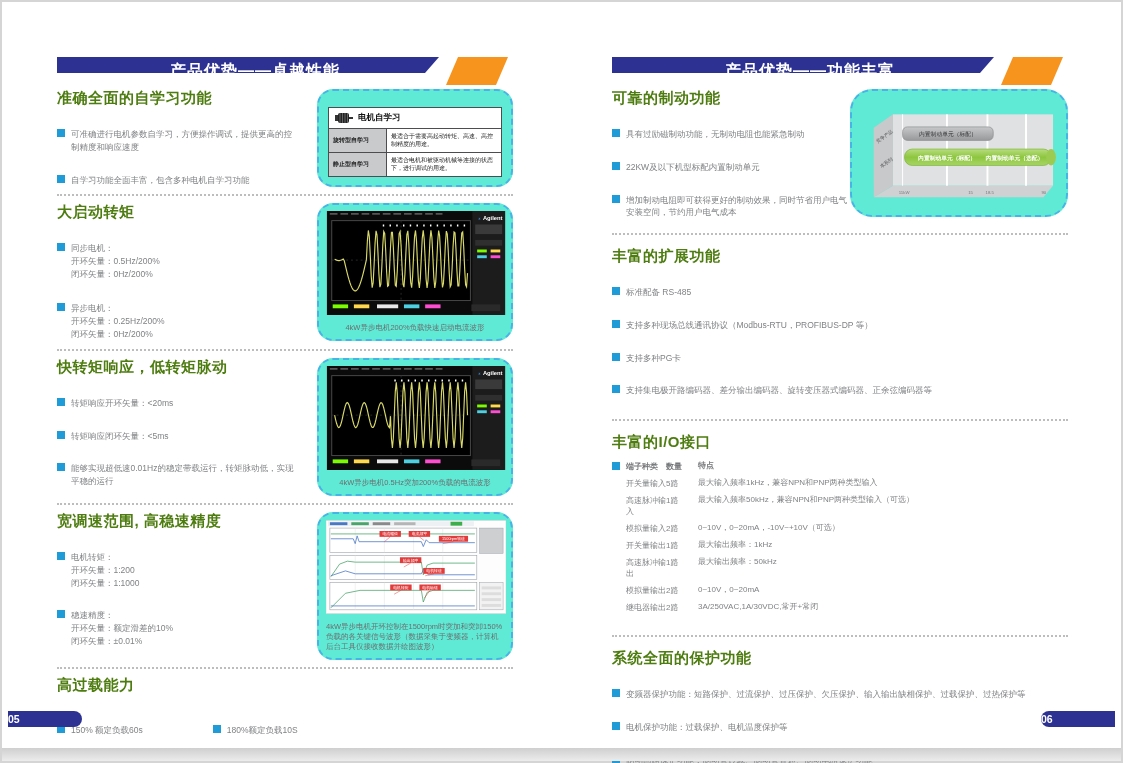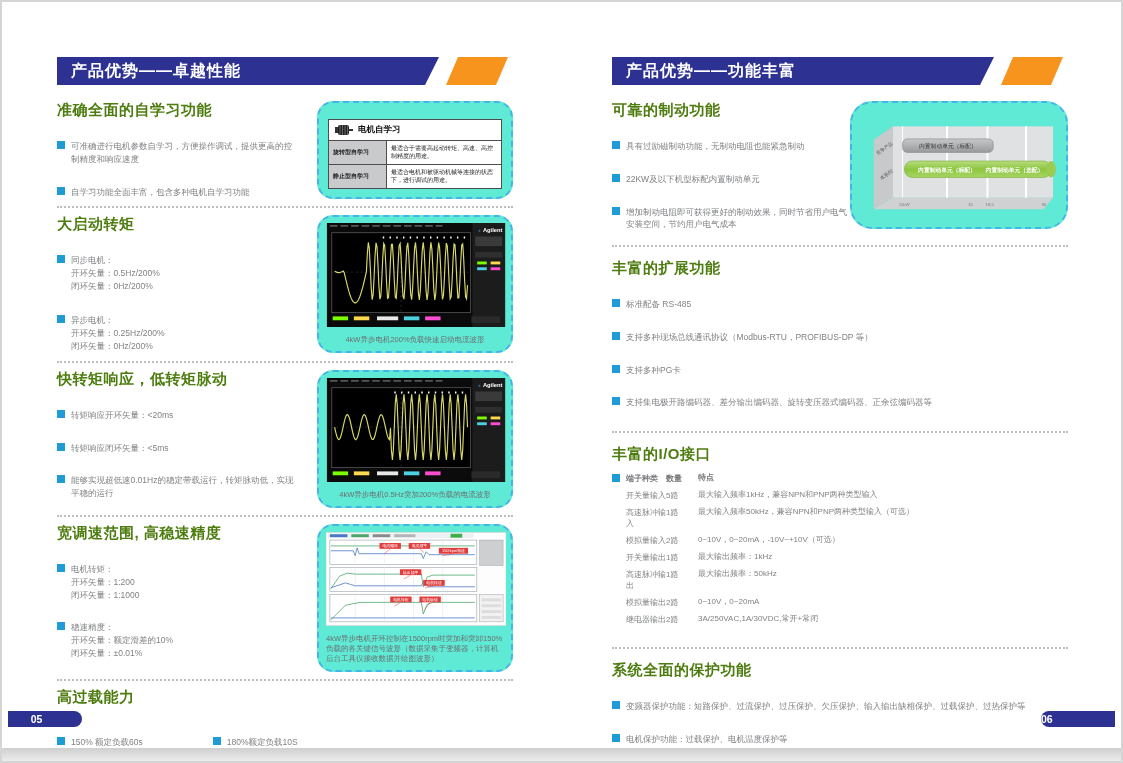--- a/index.html
+++ b/index.html
@@ -4,21 +4,21 @@
 <style>
   html,body{margin:0;padding:0;width:1123px;height:763px;overflow:hidden;background:#fff;
     font-family:"Liberation Sans","DejaVu Sans",sans-serif;}
   .canvas{position:relative;width:1123px;height:763px;background:#fff;box-shadow:inset 0 0 0 2px #d5d5d5;}
   .bottom-strip{position:absolute;left:2px;right:2px;bottom:2px;height:13px;
     background:linear-gradient(#cfcfcf,#ececec);}
   .page{position:absolute;top:57px;width:456px;}
   .page-left{left:57px;}
   .page-right{left:612px;}
   
-  .banner{display:flex;height:28px;}
+  .banner{display:flex;height:16px;text-align:center;}
   .banner-blue{width:382px;background:#2c3192;color:#fff;font-size:16px;font-weight:bold;
     line-height:28px;padding-left:14px;box-sizing:border-box;letter-spacing:1px;
     clip-path:polygon(0 0,100% 0,calc(100% - 14px) 100%,0 100%);}
   .banner-orange{width:62px;height:28px;margin-left:7px;background:#f7941e;
     clip-path:polygon(12px 0,100% 0,calc(100% - 12px) 100%,0 100%);}
   
   .s-row{display:flex;justify-content:space-between;align-items:flex-start;}
   .s-left{width:237px;}
   .sec-title{color:#4d7c0f;font-size:15px;font-weight:bold;letter-spacing:0.5px;margin:0 0 9px 0;}
   .bullet{display:flex;gap:6px;margin-top:20px;}
@@ -42,21 +42,21 @@
   .io-head{display:flex;font-size:8px;font-weight:bold;color:#77787b;margin-top:4px;}
   .io-row{display:flex;font-size:8px;color:#808285;margin-top:6px;padding-left:14px;}
   .io-c1{width:40px;flex:none;}
   .io-c2{width:32px;flex:none;}
   .io-c3{flex:1;line-height:1.3;}
   
   .twocol{display:flex;gap:70px;}
   
   .pill{position:absolute;top:711px;height:16px;width:74px;background:#2c3192;color:#fff;
     font-size:10.5px;font-weight:bold;line-height:16px;box-sizing:border-box;}
-  .pill-left{left:8px;border-radius:0 9px 9px 0;text-align:center;padding-right:17px;}
+  .pill-left{left:8px;border-radius:0 9px 9px 0;text-align:left;padding-right:17px;}
   .pill-right{right:8px;border-radius:9px 0 0 9px;text-align:left;}
 </style>
 </head>
 <body>
 
 <div class="canvas">
 
   <div class="page page-left">
     <div class="banner">
       <div class="banner-blue">产品优势——卓越性能</div>

